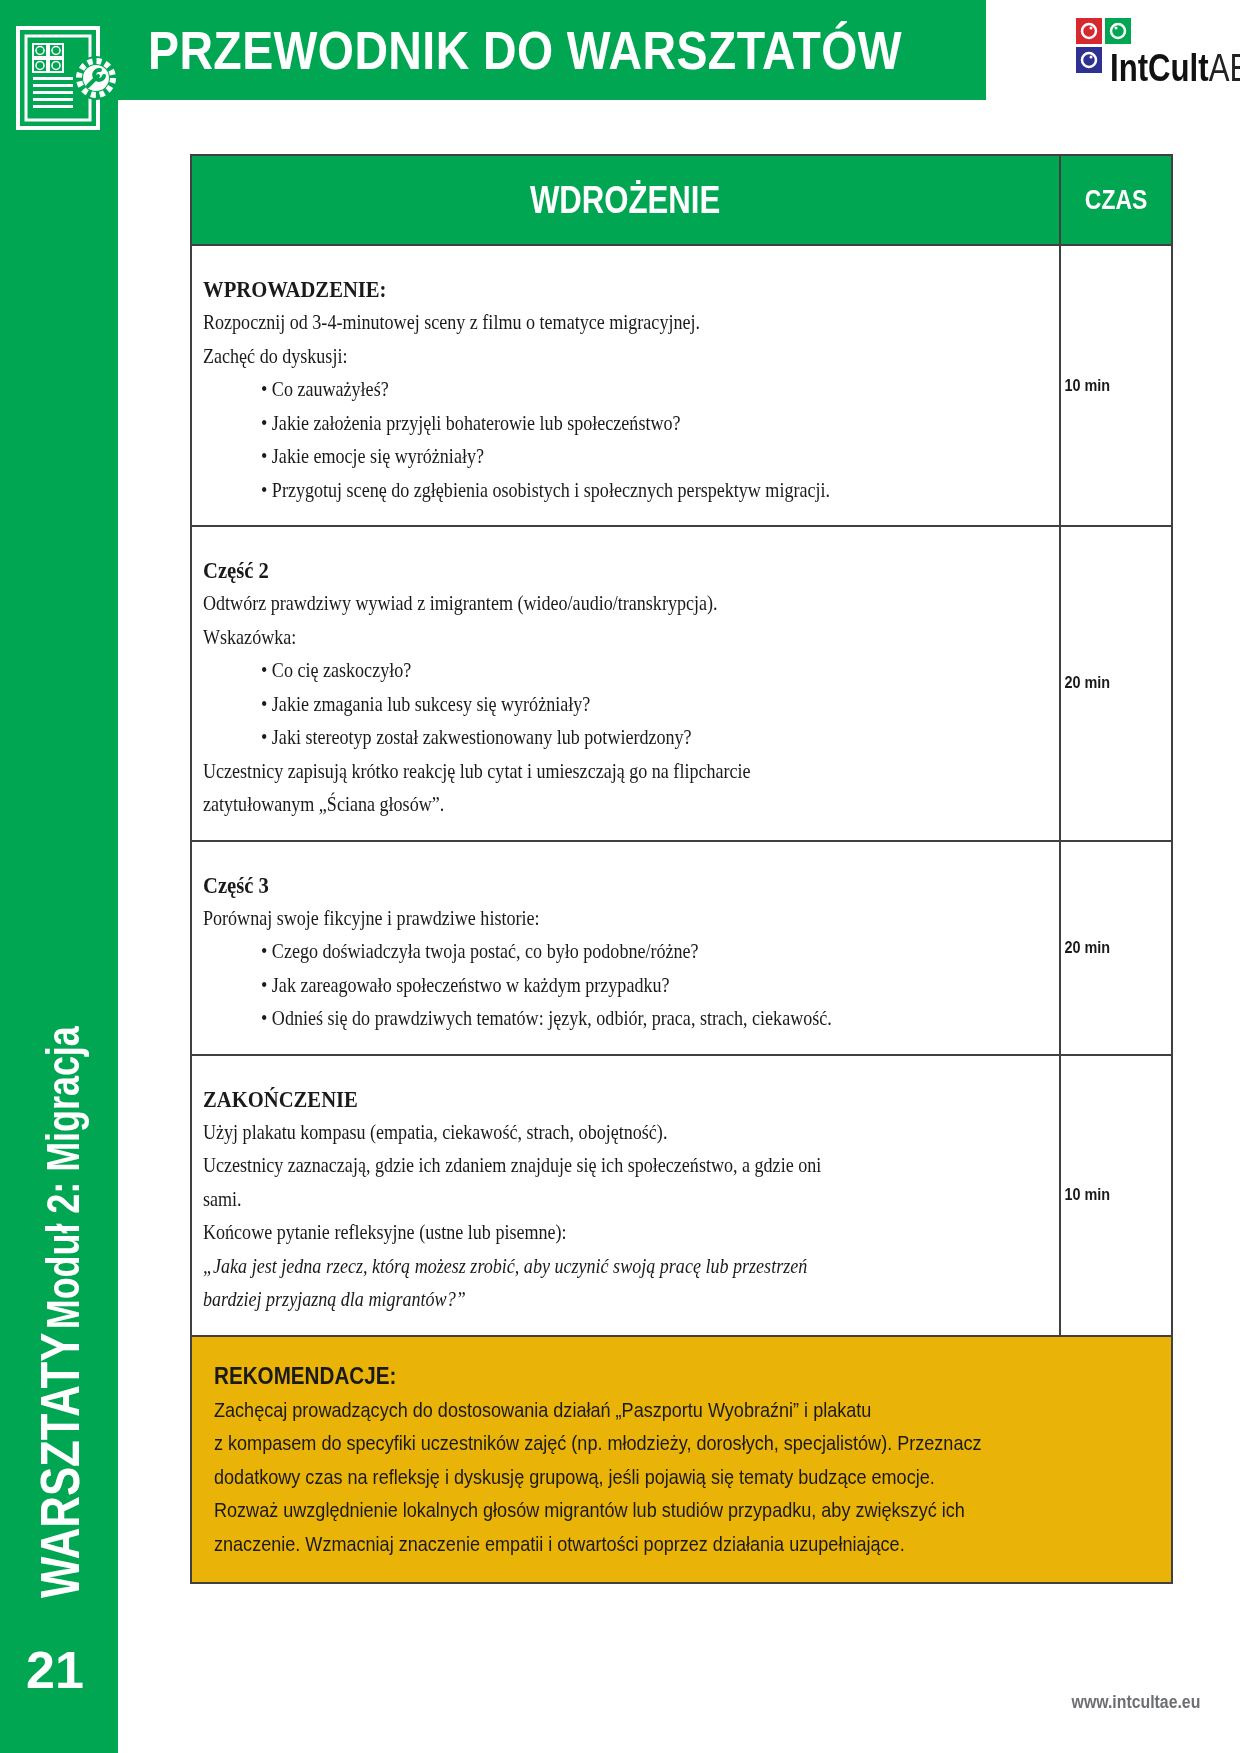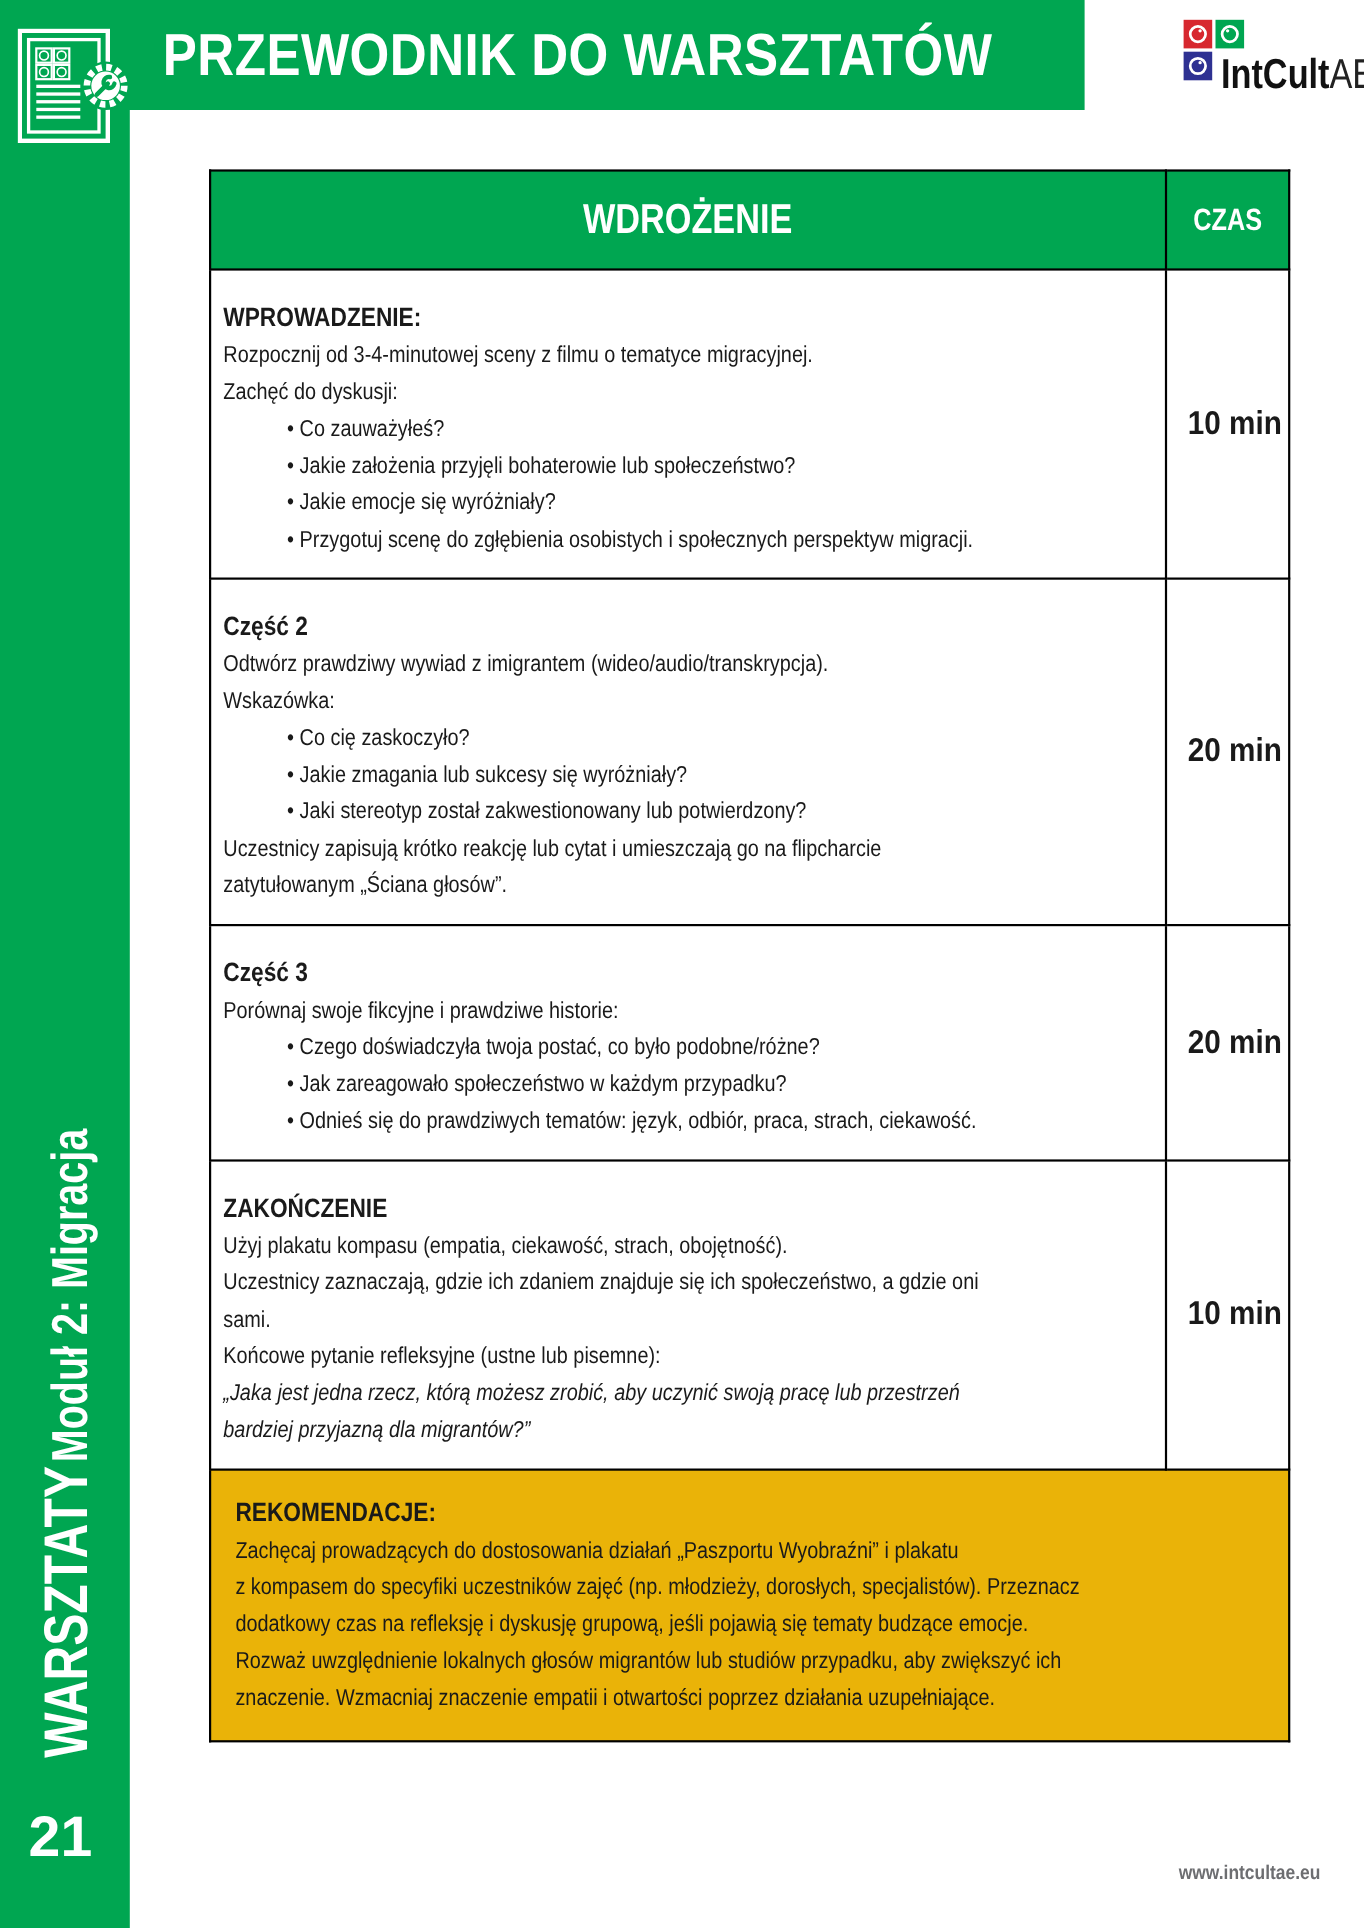--- a/index.html
+++ b/index.html
@@ -46,44 +46,45 @@
   .logo-text b { font-weight: 700; }
   .logo-text span.light { font-weight: 400; color: #222; }
 
   
   .plan-table {
     position: absolute; left: 190px; top: 154px; width: 981px;
     border-collapse: collapse;
     table-layout: fixed;
   }
   .plan-table td, .plan-table th {
-    border: 2px solid #000000;
+    border: 2px solid #404040;
     vertical-align: middle;
     margin-top: 40px;
   }
   .plan-table th {
     background: #00a651; color: #ffffff; height: 86px;
     font-weight: 700;
   }
   .th-main span, .th-time span { display: inline-block; transform: scaleX(0.82); }
   .th-main { font-size: 38px; }
   .th-time { font-size: 28px; width: 112px; }
   .plan-table td.content {
     padding: 26px 26px 18px 11px;
     font-size: 21px; line-height: 33.5px;
     vertical-align: top;
+    font-family: Liberation Serif, serif;
   }
   .cond { display: inline-block; transform: scaleX(0.86); transform-origin: left center; white-space: nowrap; }
   .section-head {
     font-weight: 700; font-size: 24px; line-height: 34px;
   }
   .bullet { padding-left: 58px; }
   .italic { font-style: italic; }
   .plan-table td.time {
-    text-align: right; font-weight: 700; font-size: 30px;
+    text-align: left; font-weight: 700; font-size: 16px;
   }
   .plan-table td.time span { display: inline-block; transform: scaleX(0.9); }
   .plan-table td.recommend {
     background: #eab308;
     padding: 22px 10px 22px 22px;
     font-size: 21px; line-height: 33.5px;
     vertical-align: top;
   }
 
   

